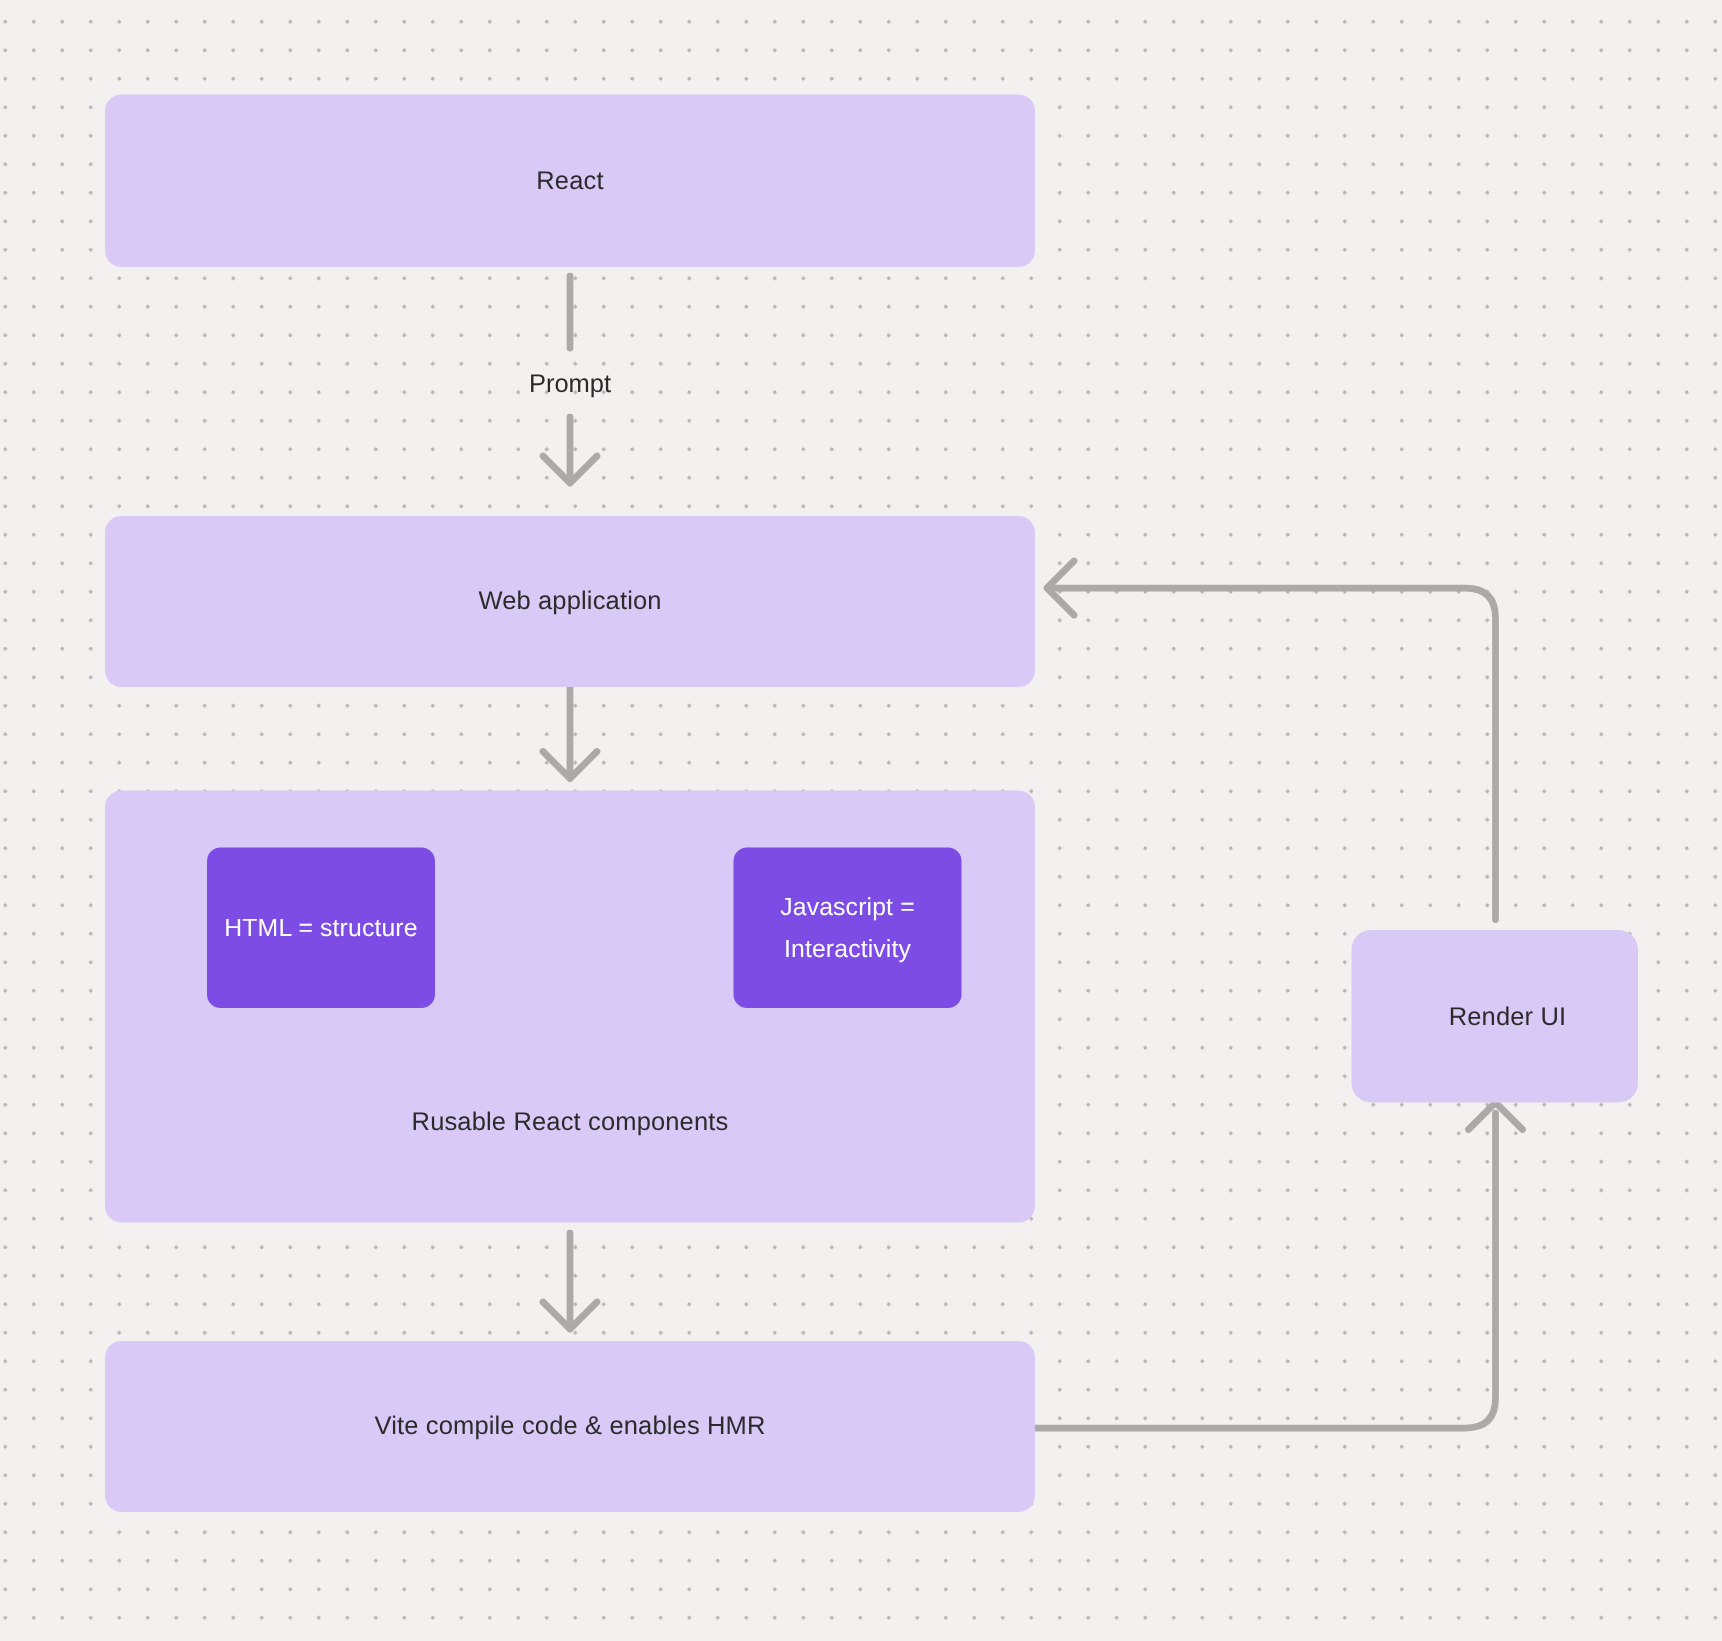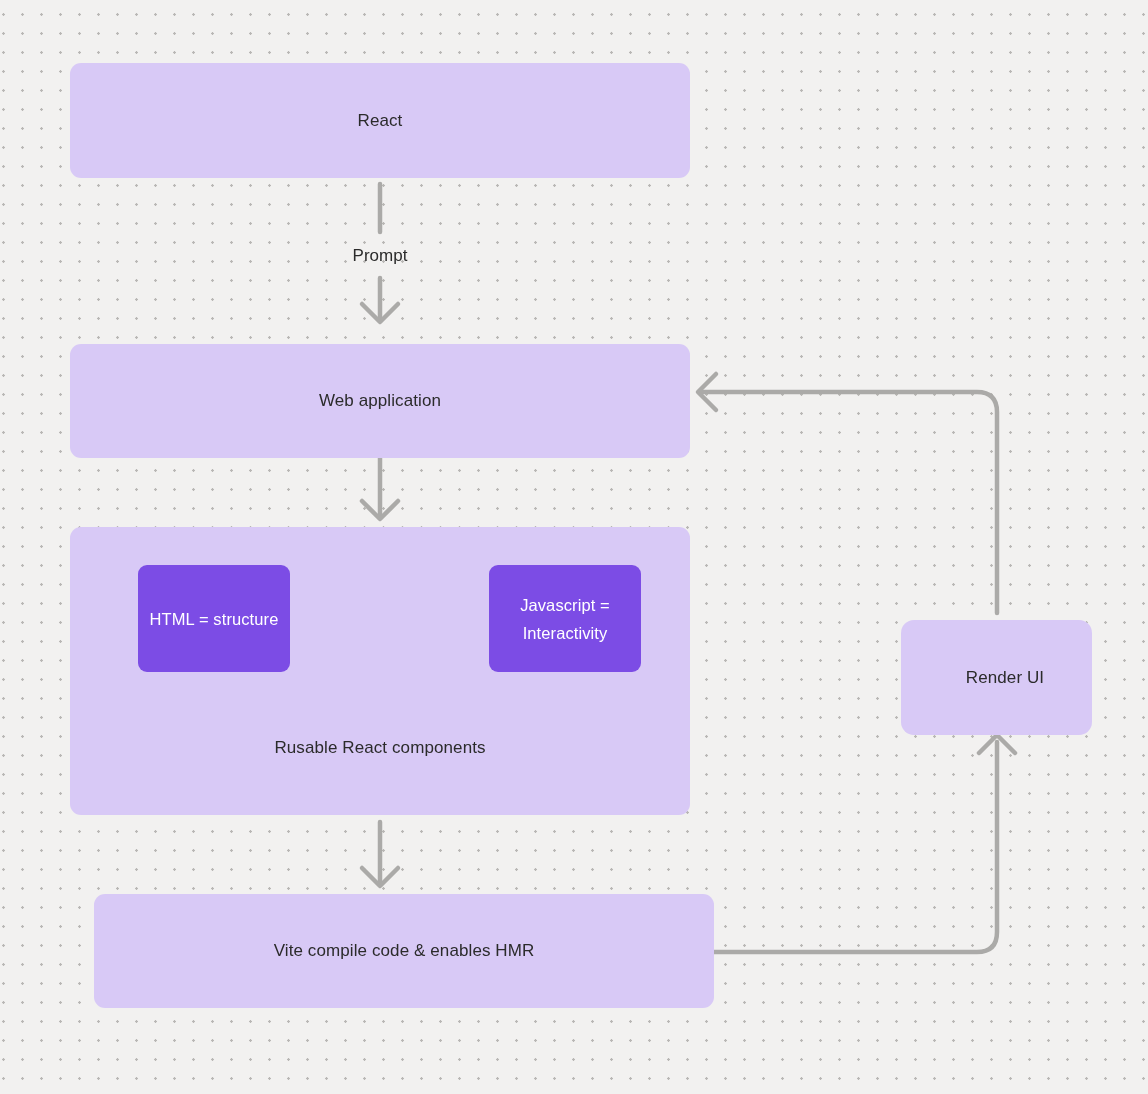--- a/index.html
+++ b/index.html
@@ -31,21 +31,21 @@
     background:var(--node-fill);
     border-radius:11px;
     display:flex;align-items:center;justify-content:center;
     color:var(--text-dark);
     font-size:17px;font-weight:500;
     letter-spacing:.1px;
   }
   .node-user{left:70px;top:63px;width:620px;height:115px;}
   .node-webapp{left:70px;top:344px;width:620px;height:114px;}
   .node-group{left:70px;top:527px;width:620px;height:288px;display:block;}
-  .node-vite{left:70px;top:894px;width:620px;height:114px;margin-left:24px;}
+  .node-vite{left:70px;top:894px;width:620px;height:114px;}
   .node-render{left:901px;top:620px;width:191px;height:115px;border-radius:13px;padding-left:17px;}
   .inner-node{
     position:absolute;top:38px;width:152px;height:107px;
     background:var(--inner-node-fill);
     border-radius:9px;
     display:flex;align-items:center;justify-content:center;
     text-align:center;
     color:var(--text-light);
     font-size:16.5px;font-weight:500;line-height:28px;
     padding:0 1px;

